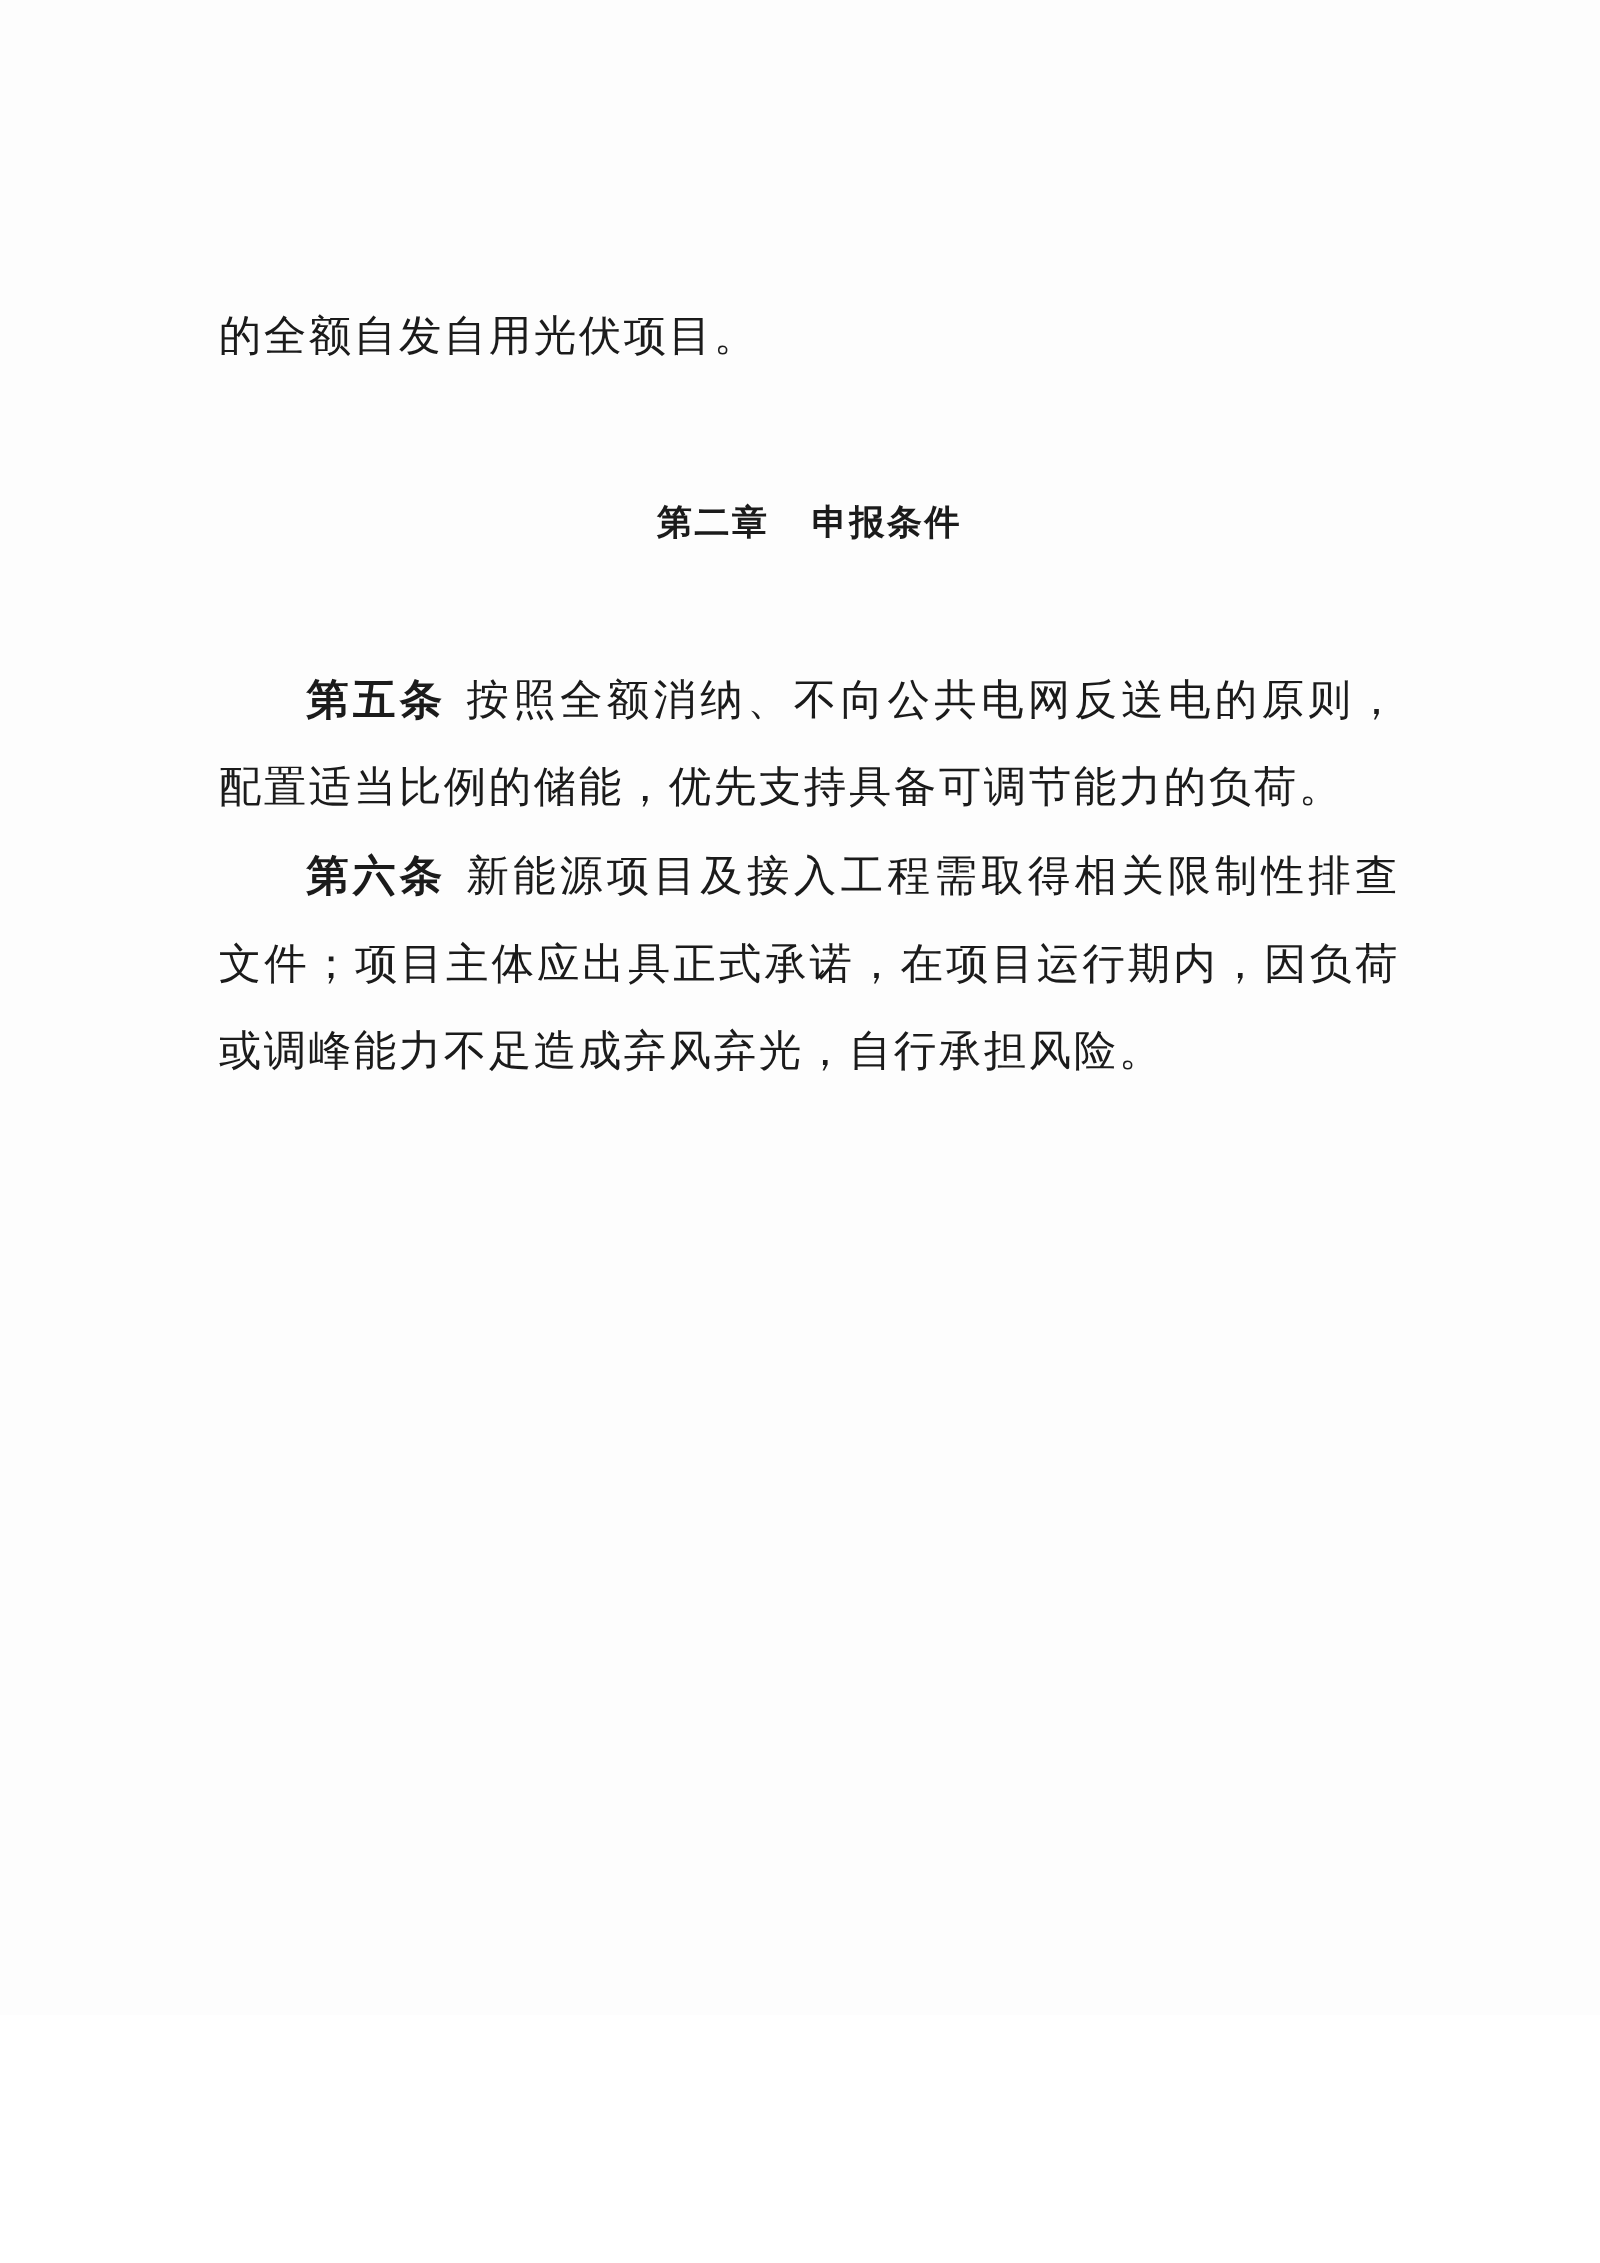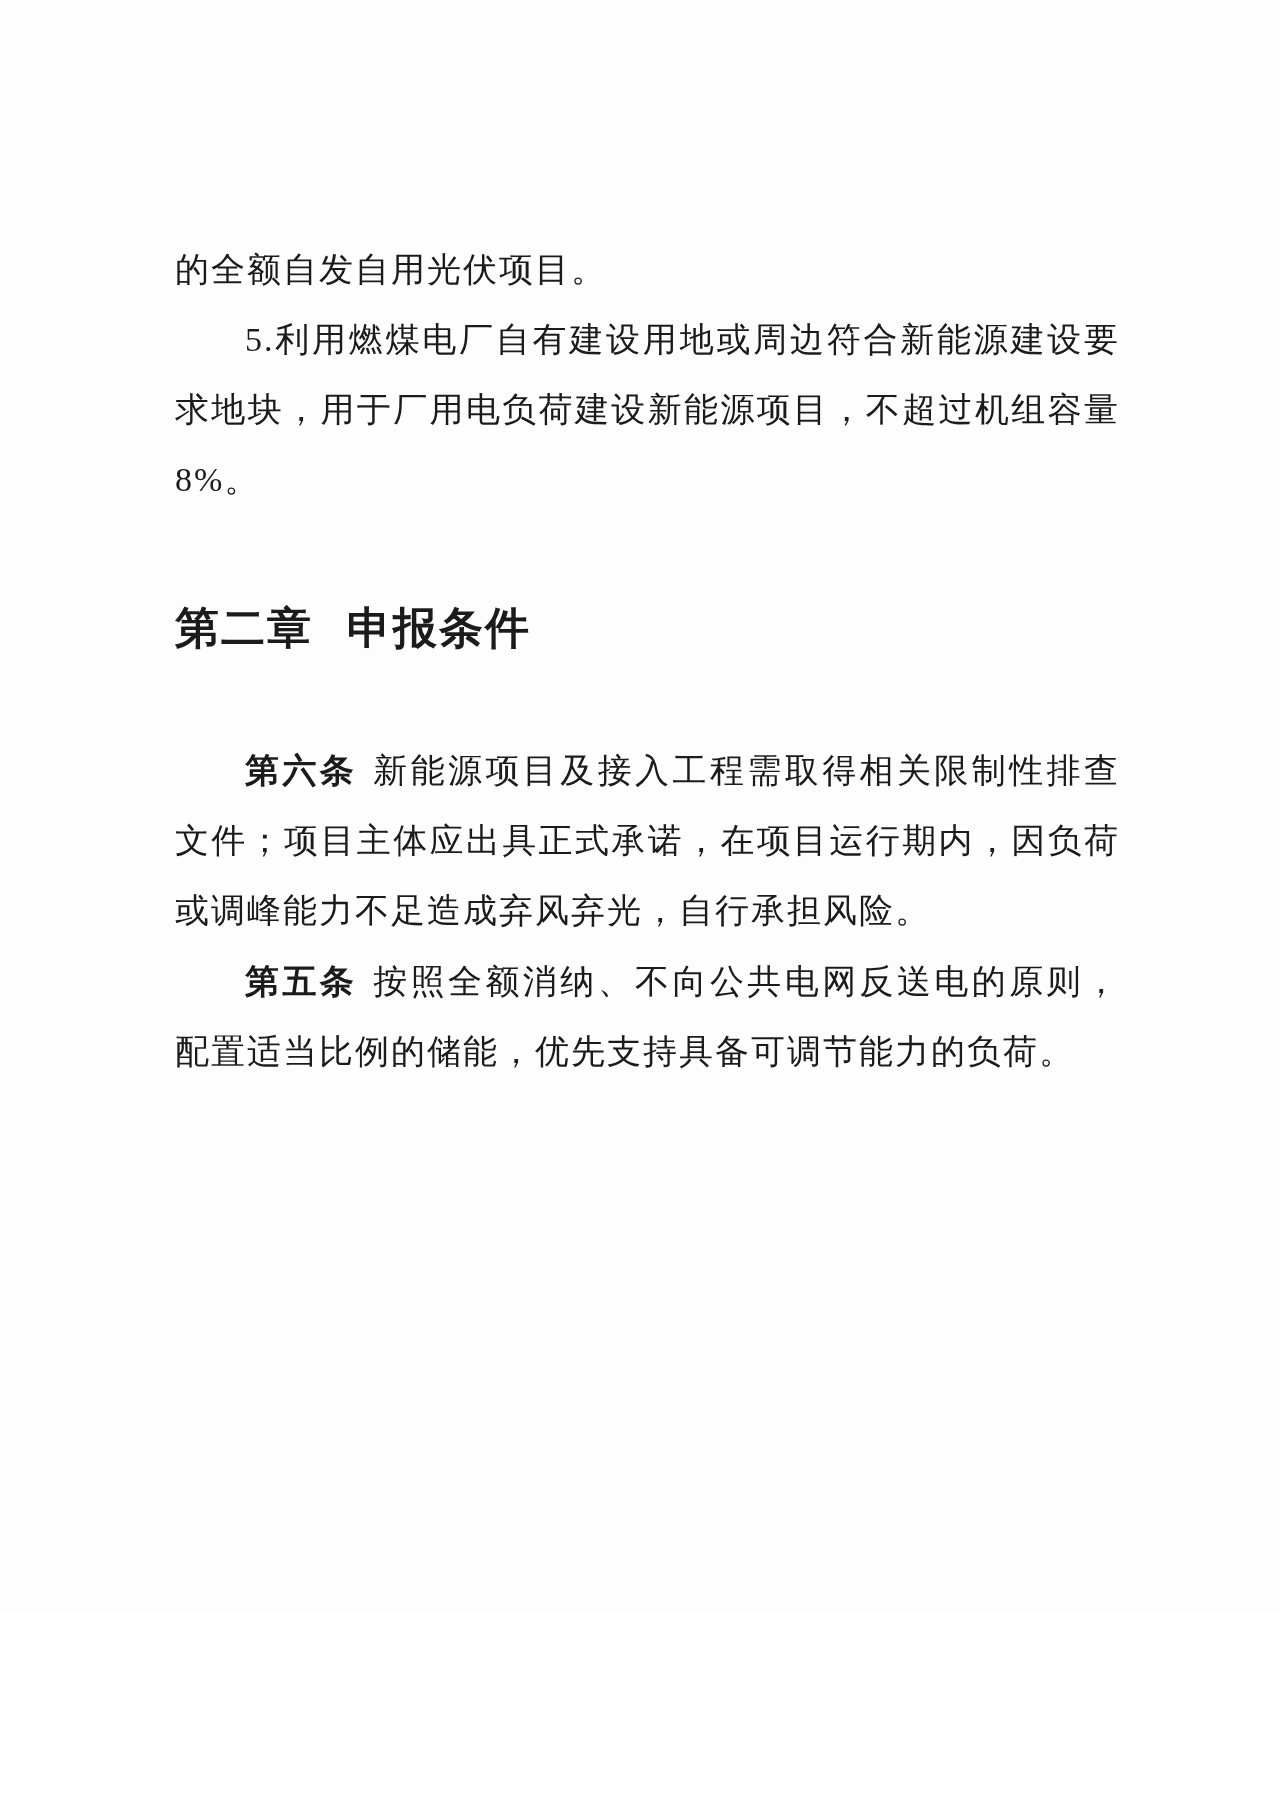--- a/index.html
+++ b/index.html
@@ -35,23 +35,24 @@
     text-indent: 70px;
   }
   .article-label {
     font-family: "Liberation Sans", "DejaVu Sans", sans-serif;
     font-weight: 700;
     margin-right: 16px;
   }
   .chapter-heading {
     margin: 78px 0 72px 0;
     padding: 0;
+    text-align: center;
     font-family: "Liberation Sans", "DejaVu Sans", sans-serif;
     font-weight: 700;
-    font-size: 44px;
+    font-size: 28px;
     line-height: 70px;
     letter-spacing: 2px;
     text-indent: 0;
   }
   .chapter-title {
     margin-left: 34px;
   }
   .page-number {
     position: absolute;
     left: 168px;
@@ -63,26 +64,25 @@
   }
 </style>
 </head>
 <body>
 
 <div class="page">
   <div class="content">
 
     <p class="para">的全额自发自用光伏项目。</p>
 
-    <p class="para indent">5.利用燃煤电厂自有建设用地或周边符合新能源建设要求地块，用于厂用电负荷建设新能源项目，不超过机组容量 8%。</p>
 
 
     <h2 class="chapter-heading"><span>第二章</span><span class="chapter-title">申报条件</span></h2>
 
 
+    <p class="para indent"><span class="article-label">第五条</span><span>按照全额消纳、不向公共电网反送电的原则，配置适当比例的储能，优先支持具备可调节能力的负荷。</span></p>
+
     <p class="para indent"><span class="article-label">第六条</span><span>新能源项目及接入工程需取得相关限制性排查文件；项目主体应出具正式承诺，在项目运行期内，因负荷或调峰能力不足造成弃风弃光，自行承担风险。</span></p>
-
-    <p class="para indent"><span class="article-label">第五条</span><span>按照全额消纳、不向公共电网反送电的原则，配置适当比例的储能，优先支持具备可调节能力的负荷。</span></p>
 
   </div>
 
   <div class="page-number">— 2 —</div>
 </div>
 
 </body></html>

